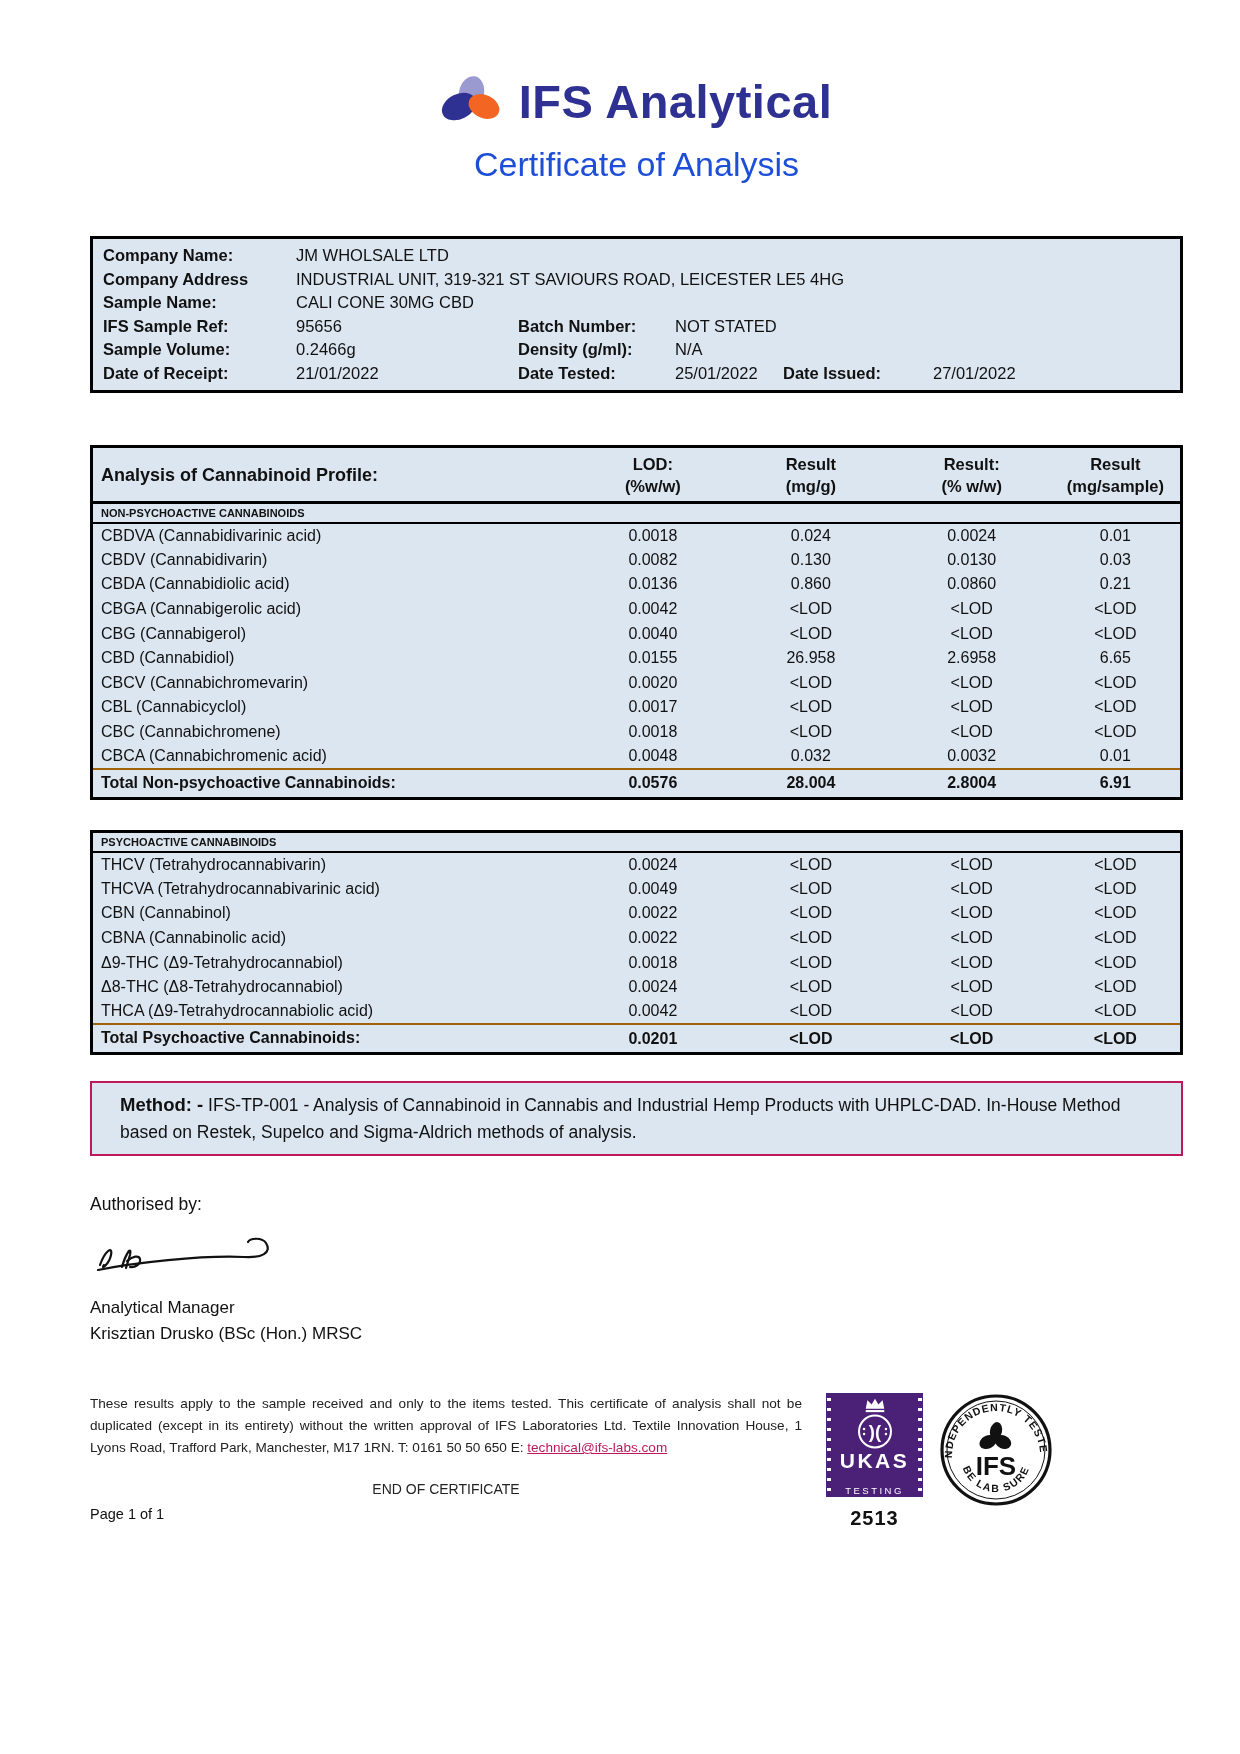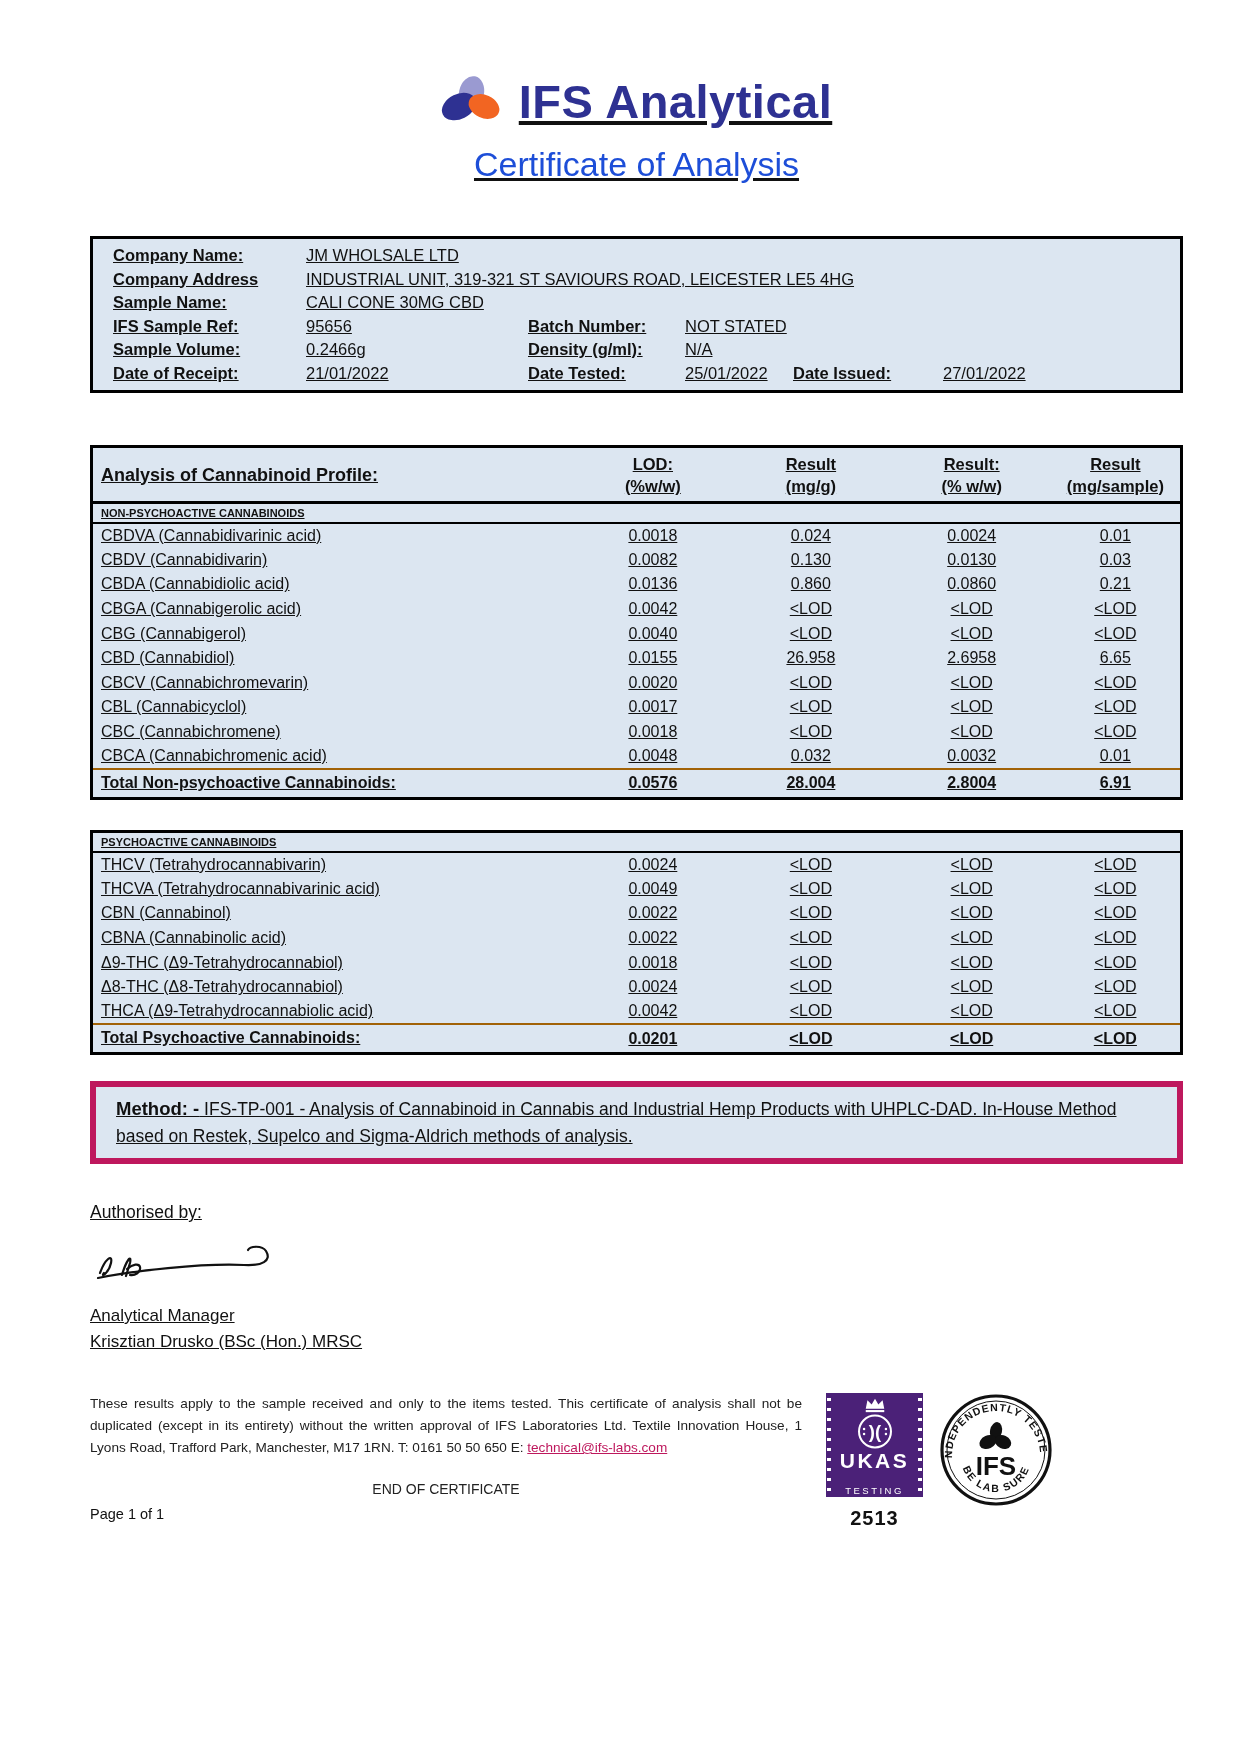--- a/index.html
+++ b/index.html
@@ -2,36 +2,36 @@
 <html><head>
 <meta charset="utf-8">
 <style>
   * { box-sizing: border-box; margin: 0; padding: 0; }
   html, body { background: #ffffff; }
   body {
     width: 1240px; height: 1754px;
     font-family: "Liberation Sans", sans-serif;
     color: #111; position: relative; overflow: hidden;
   }
-  .page { position: relative; width: 1240px; height: 1754px; padding: 0 57px 0 90px; text-decoration: underline; }
+  .page { position: relative; width: 1240px; height: 1754px; padding: 0 57px 0 90px; }
 
   
   .logo-row { display: flex; justify-content: center; align-items: center; gap: 16px; padding-top: 74px; }
   .logo-mark { position: relative; width: 62px; height: 52px; flex: 0 0 auto; }
   .logo-mark .el { position: absolute; border-radius: 50%; }
   .el-lav    { left: 18px; top: 0;    width: 25px; height: 34px; background: #9a9ad1; transform: rotate(12deg); z-index: 1; }
   .el-navy   { left: 0;    top: 18px; width: 36px; height: 25px; background: #2e3192; transform: rotate(-26deg); z-index: 2; }
   .el-orange { left: 27px; top: 19px; width: 32px; height: 23px; background: #f26522; transform: rotate(24deg); z-index: 3; }
   .logo-text { font-size: 47px; font-weight: bold; color: #2e3192; letter-spacing: 0.5px; }
   .doc-title { text-align: center; font-size: 34px; font-weight: 400; margin-top: 16px; color: #1d4ed8; }
 
   
   .info-table {
     margin-top: 52px; background: #dce6f1; border: 3px solid #000;
-    padding: 5px 20px; font-size: 16.5px;
+    padding: 5px 10px; font-size: 16.5px;
   }
   .info-row { display: flex; line-height: 23.5px; }
   .info-row .lbl { font-weight: bold; }
   .w-l1 { flex: 0 0 193px; } .w-v1 { flex: 1 1 auto; }
   .split .w-v1 { flex: 0 0 222px; }
   .w-l2 { flex: 0 0 157px; } .w-v2 { flex: 1 1 auto; }
   .triple .w-v2 { flex: 0 0 108px; }
   .w-l3 { flex: 0 0 150px; } .w-v3 { flex: 1 1 auto; }
 
   
@@ -46,22 +46,22 @@
   .an-table td.num { text-align: center; padding: 2px 2px; }
   .hdr-row td { font-weight: bold; border-bottom: 3px solid #000; padding-top: 5px; padding-bottom: 4px; }
   .hdr-title { font-size: 18px; }
   .hdr-2line { text-align: center; font-size: 16.5px; line-height: 22px; }
   .section-row td { font-weight: bold; border-bottom: 2px solid #000; padding-top: 3px; padding-bottom: 3px; font-size: 11px; }
   .data-row td { height: 24.6px; }
   .total-row td { font-weight: bold; border-top: 2px solid #a16207; padding-top: 4px; padding-bottom: 5px; }
 
   
   .method-box {
-    margin-top: 26px; background: #dce6f1; border: 6px solid #be185d;
-    padding: 8px 20px; font-size: 17.5px; line-height: 27px;
+    margin-top: 26px; background: #dce6f1; border: 2px solid #be185d;
+    padding: 8px 28px; font-size: 17.5px; line-height: 27px;
   }
   .method-box .m-lbl { font-weight: bold; font-size: 18.5px; }
 
   
   .auth-label { margin-top: 38px; font-size: 17.5px; }
   .signature { margin-top: 10px; margin-left: 2px; }
   .sig-name { margin-top: 14px; font-size: 17px; line-height: 26px; }
 
   
   .footer { position: absolute; left: 90px; right: 50px; top: 1393px; display: flex; align-items: flex-start; }

